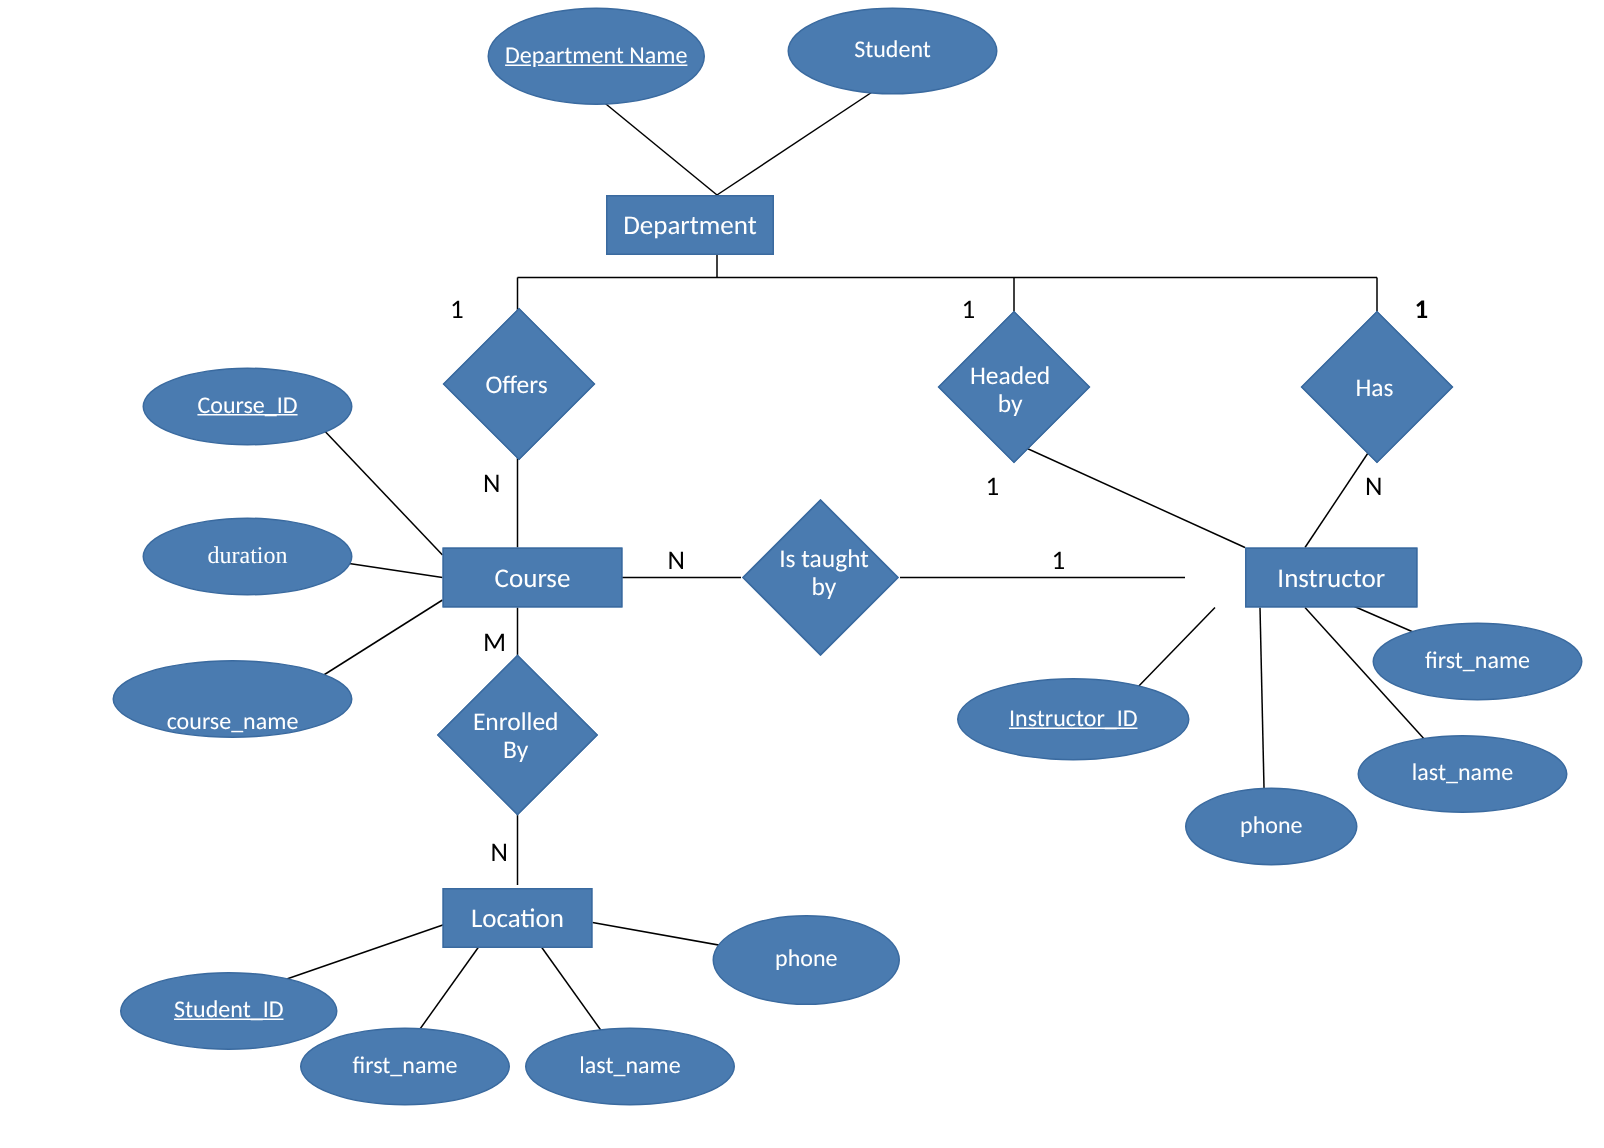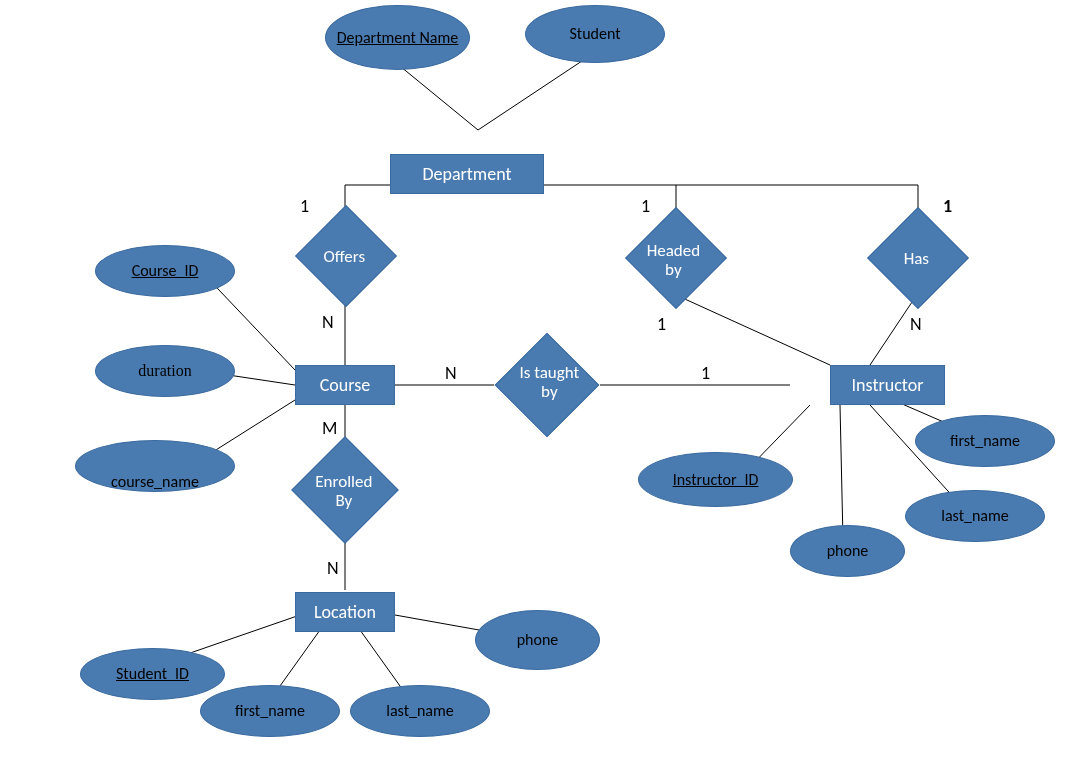--- a/index.html
+++ b/index.html
@@ -24,21 +24,21 @@
     display: flex;
     align-items: center;
     justify-content: center;
     font-size: 18px;
     box-sizing: border-box;
   }
   .attr {
     position: absolute;
     background: #4A7BB0;
     border: 1px solid #3a6a9f;
-    color: #000000;
+    color: #ffffff;
     border-radius: 50%;
     display: flex;
     align-items: center;
     justify-content: center;
     text-align: center;
     font-size: 16px;
     box-sizing: border-box;
     line-height: 1.1;
   }
   .attr.key span {
@@ -115,21 +115,21 @@
   </g>
 </svg>
 
 <div class="attr key" style="left:325px; top:5px; width:145px; height:65px;">
     <span>Department Name</span>
   </div>
 <div class="attr" style="left:525px; top:5px; width:140px; height:58px;">
     <span>Student</span>
   </div>
 
-<div class="entity" style="left:390px; top:130px; width:154px; height:40px;margin-top:24px;">
+<div class="entity" style="left:404px; top:130px; width:112px; height:40px;">
     <span>Department</span>
   </div>
 
 <div class="rel" style="left:310px; top:220px; width:72px; height:72px;">
   <div class="rel-label" style="top:28px;"><span>Offers</span></div>
 </div>
 
 <div class="rel" style="left:640px; top:222px; width:72px; height:72px;">
   <div class="rel-label" style="top:20px;"><span>Headed by</span></div>
 </div>
@@ -139,21 +139,21 @@
 </div>
 
 <div class="rel" style="left:510px; top:348px; width:74px; height:74px;">
   <div class="rel-label" style="top:14px;"><span>Is taught by</span></div>
 </div>
 
 <div class="rel" style="left:307px; top:452px; width:76px; height:76px;">
   <div class="rel-label" style="top:20px;"><span>Enrolled By</span></div>
 </div>
 
-<div class="entity" style="left:295px; top:365px; width:100px; height:40px;">
+<div class="entity" style="left:295px; top:365px; width:120px; height:40px;">
     <span>Course</span>
   </div>
 
 <div class="entity" style="left:830px; top:365px; width:115px; height:40px;">
     <span>Instructor</span>
   </div>
 
 <div class="entity" style="left:295px; top:592px; width:100px; height:40px;">
     <span>Location</span>
   </div>

